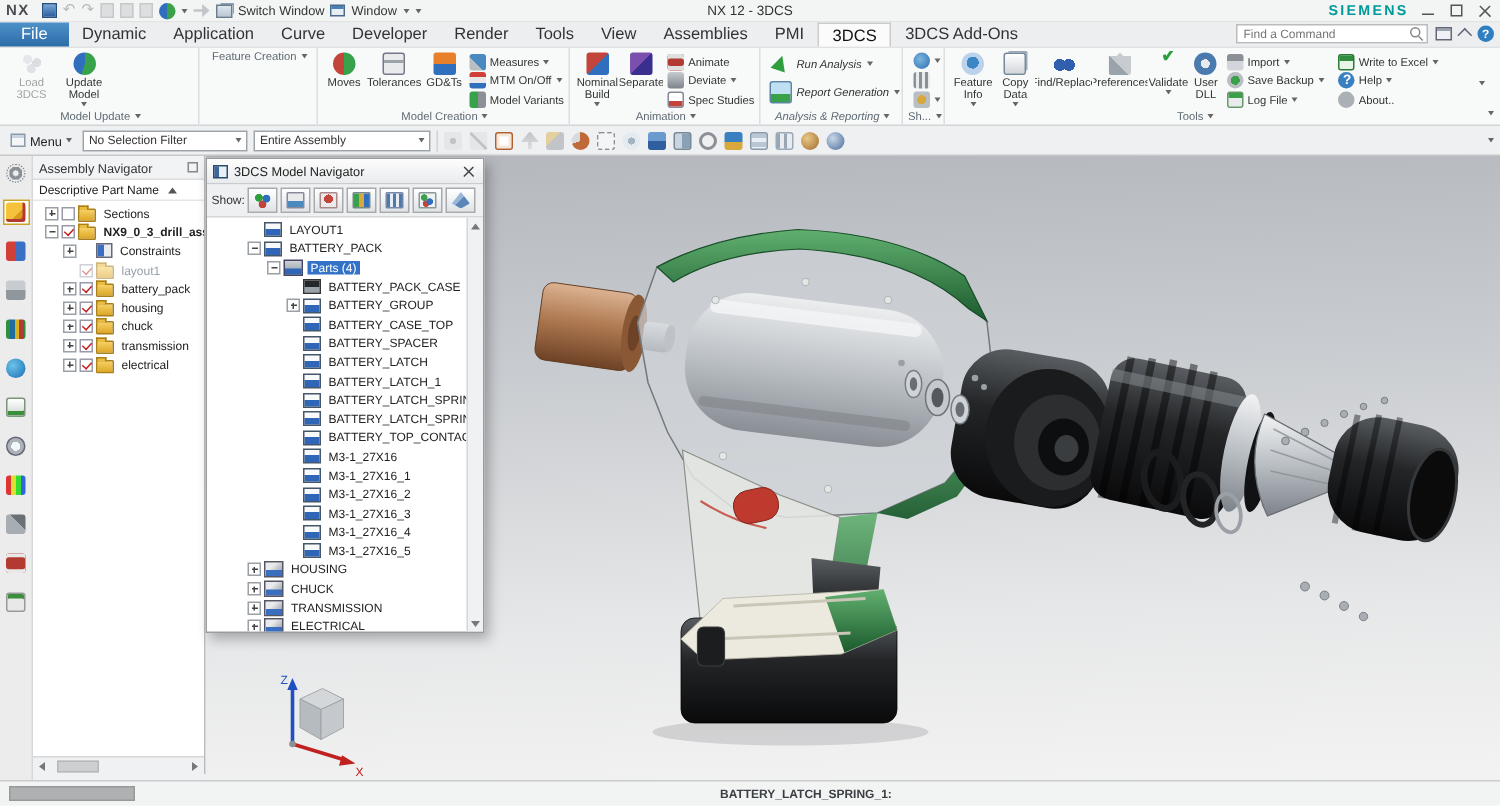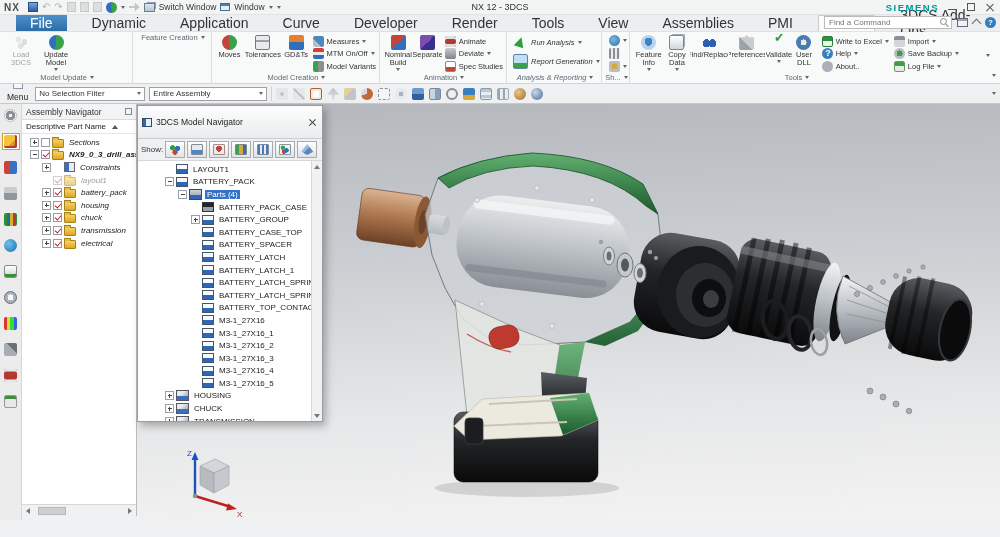--- a/index.html
+++ b/index.html
@@ -23,21 +23,21 @@
   .tb-right { margin-left:auto; display:flex; align-items:center; gap:7px; z-index:2; }
   .brand { color:#00999a; font-weight:bold; font-size:9.5px; letter-spacing:1.5px; }
   .wbtn { width:12px; height:10px; position:relative; }
   .w-min::before { content:""; position:absolute; left:2px; right:2px; bottom:2px; height:1.5px; background:#555; }
   .w-max::before { content:""; position:absolute; left:2px; right:2px; top:1px; bottom:1px; border:1.2px solid #555; }
   .w-close::before,.w-close::after { content:""; position:absolute; left:1px; right:1px; top:4.5px; height:1.4px; background:#555; }
   .w-close::before { transform:rotate(45deg);} .w-close::after { transform:rotate(-45deg);}
 
   
   .tabrow { height:17px; background:#eceef0; display:flex; align-items:stretch; border-bottom:1px solid #dfe1e3; }
-  .tab { display:flex; align-items:center; padding:0 9px; font-size:14px; color:#333;margin-left:16px; }
+  .tab { display:flex; align-items:center; padding:0 9px; font-size:11px; color:#333; }
   .tab.file { background:linear-gradient(#4e90c8,#2c6da8); color:#fff; padding:0 14px; }
   .tab.active { background:#fbfbfb; border:1px solid #c9cbcd; border-bottom:none; color:#111; }
   .findbox { width:128px; height:13px; border:1px solid #b9bbbd; background:#fff; font-size:8px; padding:0 14px 0 4px; color:#555; font-family:"Liberation Sans",sans-serif; }
   .findwrap { position:relative; display:flex; align-items:center; }
   .mag { position:absolute; right:3px; width:9px; height:9px; }
   .mag::before { content:""; position:absolute; width:5px; height:5px; border:1.3px solid #888; border-radius:50%; left:0; top:0; }
   .mag::after { content:""; position:absolute; width:4px; height:1.3px; background:#888; transform:rotate(45deg); right:0; bottom:1px; }
   .h-win { width:11px; height:9px; border:1px solid #667; background:linear-gradient(#99a6b2 0 2px,#eef2f6 2px); }
   .h-chev { width:7px; height:7px; border-left:1.6px solid #667; border-top:1.6px solid #667; transform:rotate(45deg); margin-top:2px; }
   .h-help { width:11px; height:11px; border-radius:50%; background:#2f7fc0; color:#fff; font-size:8px; font-weight:bold; display:flex; align-items:center; justify-content:center; }
@@ -88,21 +88,21 @@
   .r-bak { background:radial-gradient(circle at 50% 50%,#3aa04a 3px,#b9bec3 3px); border-radius:50%; }
   .r-log { background:linear-gradient(#3aa04a 40%,#e8eaec 40%); border:1px solid #696; }
   .r-xls { background:linear-gradient(#2f8e3f 40%,#e8f4e8 40%); border:1px solid #2a7a38; }
   .r-help2 { background:#3a80c0; border-radius:50%; }
   .r-help2::before { content:"?"; color:#fff; position:absolute; left:3.5px; top:0; font-size:9px; font-weight:bold; }
   .r-abt { background:#aab0b6; border-radius:50%; }
   .ovf { position:absolute; display:flex; }
 
   
   .toolbar { height:20px; background:#eef0f1; border-bottom:1px solid #c6c8ca; display:flex; align-items:center; gap:4px; padding:0 4px; }
-  .menu-btn { display:flex; align-items:center; gap:3px; font-size:8.5px; padding:0 3px;flex-direction:column; }
+  .menu-btn { display:flex; align-items:center; gap:3px; font-size:8.5px; padding:0 3px; }
   .menu-ico { width:10px; height:9px; background:linear-gradient(#c8d4e0 0 2px,#f4f6f8 2px); border:1px solid #8a9aa8; }
   .dd { height:14px; border:1px solid #9fa3a7; background:#fff; display:flex; align-items:center; font-size:8px; padding:0 3px; gap:4px; color:#333; }
   .dd .car { margin-left:auto; }
   .dd.w1 { width:110px; } .dd.w2 { width:118px; }
   .t-sep { width:1px; height:14px; background:#d0d2d4; }
   .t-ic { width:12px; height:12px; border-radius:2px; flex:none; }
   .ti-dim { opacity:.45; }
   .ti-snap { background:radial-gradient(circle at 50% 50%,#8a9096 2px,#d8dadc 2px); }
   .ti-angle { background:linear-gradient(45deg,transparent 45%,#8a9096 45% 55%,transparent 55%),linear-gradient(#d8dadc,#d8dadc); }
   .ti-pt { background:#fff; border:1px solid #b06030; box-shadow:inset 0 0 0 2px #f4e8d8; }
@@ -141,21 +141,21 @@
   .i-robot { background:linear-gradient(45deg,#a7adb3 60%,#6a7076 60%); }
   .i-film { background:#b23a30; box-shadow:inset 0 2.5px 0 #e8e8e8, inset 0 -2.5px 0 #e8e8e8; }
   .i-notes { background:#e8e8e8; border:1px solid #999; box-shadow:inset 0 3px 0 #3a8f3a; }
 
   
   .asmnav { position:absolute; left:22px; top:0; width:115px; height:412px; background:#fff; border-right:1px solid #b9bbbd; display:flex; flex-direction:column; }
   .an-head { height:16px; display:flex; align-items:center; gap:3px; padding:0 4px; font-size:8.5px; color:#333; background:#f2f3f4; border-bottom:1px solid #d9dbdd; flex:none; }
   .undock { width:7px; height:7px; border:1px solid #888; margin-left:auto; flex:none; }
   .an-colhead { height:14px; display:flex; align-items:center; padding:0 4px; font-size:8px; color:#222; border-bottom:1px solid #e4e6e8; flex:none; }
   .sort-up { width:0; height:0; border-left:3.5px solid transparent; border-right:3.5px solid transparent; border-bottom:4px solid #555; margin-left:6px; }
-  .an-tree { flex:1; overflow:hidden; padding:2px 0 0 2px;font-style:italic; }
+  .an-tree { flex:1; overflow:hidden; padding:2px 0 0 2px; }
   .an-hscroll { height:12px; background:#f0f1f2; border-top:1px solid #d5d7d9; display:flex; align-items:center; flex:none; }
   .hs-btn { width:12px; height:11px; display:flex; align-items:center; justify-content:center; }
   .tri-l { width:0; height:0; border-top:3px solid transparent; border-bottom:3px solid transparent; border-right:4px solid #777; }
   .tri-r { width:0; height:0; border-top:3px solid transparent; border-bottom:3px solid transparent; border-left:4px solid #777; }
   .hs-thumb { width:28px; height:8px; background:#cdcfd1; border:1px solid #b5b7b9; margin-left:4px; }
 
   
   .trow { display:flex; align-items:center; height:12.6px; font-size:8px; color:#222; white-space:nowrap; overflow:hidden; }
   .ind { flex:none; }
   .alvl0 { width:6px; } .alvl1 { width:18px; }
@@ -173,21 +173,21 @@
   .aico.folder::before { content:""; position:absolute; top:-3px; left:-1px; width:5px; height:2px; background:#e9bc44; border:1px solid #a97f18; border-bottom:none; }
   .aico.constraints { width:11px; height:10px; background:linear-gradient(90deg,#3b6fc4 45%,#e8ecf0 45%); border:1px solid #667; }
   .bold { font-weight:bold; }
   .dimtxt { color:#9aa0a6; }
   .dimtxt .aico { opacity:.55; }
   .tlabel { padding:0 2px; }
   .tlabel.sel { background:#3372c6; color:#fff; }
 
   
   .dcs { position:absolute; left:137px; top:1px; width:186px; height:317px; background:#fff; border:1px solid #9a9ca0; box-shadow:3px 4px 8px rgba(0,0,0,.28); display:flex; flex-direction:column; }
-  .dcs-title { height:33px; display:flex; align-items:center; gap:4px; padding:0 4px; background:linear-gradient(#fdfdfd,#e9ebed); border-bottom:1px solid #c9cbcd; font-size:8.5px; color:#222; flex:none; }
+  .dcs-title { height:17px; display:flex; align-items:center; gap:4px; padding:0 4px; background:linear-gradient(#fdfdfd,#e9ebed); border-bottom:1px solid #c9cbcd; font-size:8.5px; color:#222; flex:none; }
   .dcs-ico { width:10px; height:9px; background:linear-gradient(90deg,#39669c 35%,#e8eef6 35%); border:1px solid #2a4a70; flex:none; }
   .xbtn { width:11px; height:11px; margin-left:auto; position:relative; flex:none; }
   .xbtn::before,.xbtn::after { content:""; position:absolute; left:1px; right:1px; top:5px; height:1.3px; background:#444; }
   .xbtn::before { transform:rotate(45deg);} .xbtn::after { transform:rotate(-45deg);}
   .showrow { height:22px; display:flex; align-items:center; gap:2px; padding:0 3px; background:#eef0f1; border-bottom:1px solid #d5d7d9; font-size:8px; color:#333; flex:none; }
   .sbtn { width:20px; height:17px; border:1px solid #a8aaac; background:linear-gradient(#ffffff,#dfe3e6); display:flex; align-items:center; justify-content:center; }
   .sv { width:12px; height:11px; border-radius:1px; }
   .sv1 { background:radial-gradient(circle at 30% 35%,#2f9e3f 2.4px,transparent 2.8px),radial-gradient(circle at 72% 40%,#2f6fbe 2.4px,transparent 2.8px),radial-gradient(circle at 50% 75%,#c2443a 2.4px,transparent 2.8px); }
   .sv2 { background:linear-gradient(#e8eaec 55%,#4a8ac0 55%); border:1px solid #889; }
   .sv3 { background:radial-gradient(circle at 50% 40%,#c2443a 3px,#e8eaec 3px); border:1px solid #a88; }
@@ -442,51 +442,51 @@
           </div>
         <div class="btnL" style="width:30px">
             <span class="ric r-val"></span>
             <span>Validate</span>
             <span class="car"></span>
           </div>
         <div class="btnL" style="width:24px">
             <span class="ric r-dll"></span>
             <span>User DLL</span>
           </div>
+        <div class="colS">
+          <div class="btnS">
+              <span class="ric s r-imp"></span>
+              <span>Import</span>
+              <span class="car"></span>
+            </div>
+          <div class="btnS">
+              <span class="ric s r-bak"></span>
+              <span>Save Backup</span>
+              <span class="car"></span>
+            </div>
+          <div class="btnS">
+              <span class="ric s r-log"></span>
+              <span>Log File</span>
+              <span class="car"></span>
+            </div>
+        </div>
         <div class="colS" style="margin-left:4px;">
           <div class="btnS">
               <span class="ric s r-xls"></span>
               <span>Write to Excel</span>
               <span class="car"></span>
             </div>
           <div class="btnS">
               <span class="ric s r-help2"></span>
               <span>Help</span>
               <span class="car"></span>
             </div>
           <div class="btnS">
               <span class="ric s r-abt"></span>
               <span>About..</span>
-            </div>
-        </div>
-        <div class="colS">
-          <div class="btnS">
-              <span class="ric s r-imp"></span>
-              <span>Import</span>
-              <span class="car"></span>
-            </div>
-          <div class="btnS">
-              <span class="ric s r-bak"></span>
-              <span>Save Backup</span>
-              <span class="car"></span>
-            </div>
-          <div class="btnS">
-              <span class="ric s r-log"></span>
-              <span>Log File</span>
-              <span class="car"></span>
             </div>
         </div>
       </div>
       <div class="grp-label">
           <span>Tools</span>
           <span class="car"></span>
         </div>
     </div>
 
     <span class="ovf" style="right:10px;top:22px;">
@@ -1049,14 +1049,18 @@
               <span class="tri-u"></span>
             </span>
           <span class="vs-dn">
               <span class="tri-d"></span>
             </span>
         </div>
       </div>
     </div>
   </div>
 
+  <div class="statusbar">
+    <span class="st-left"></span>
+    <span class="st-msg">BATTERY_LATCH_SPRING_1:</span>
+  </div>
 
 </div>
 
 </body></html>

